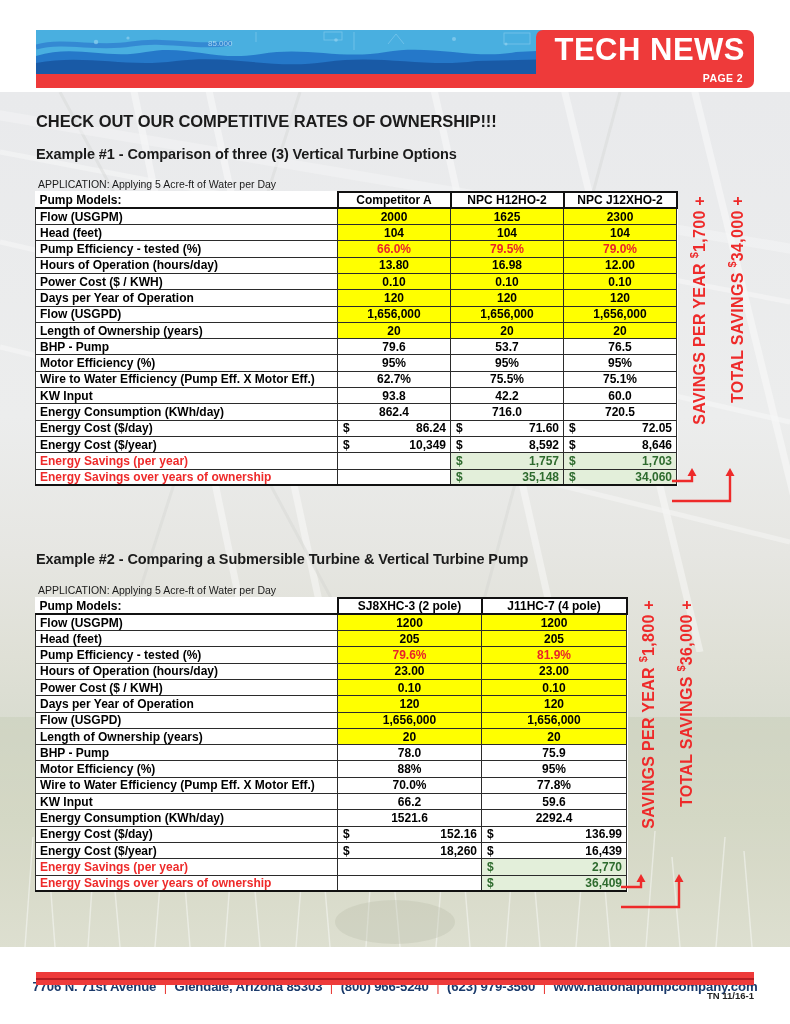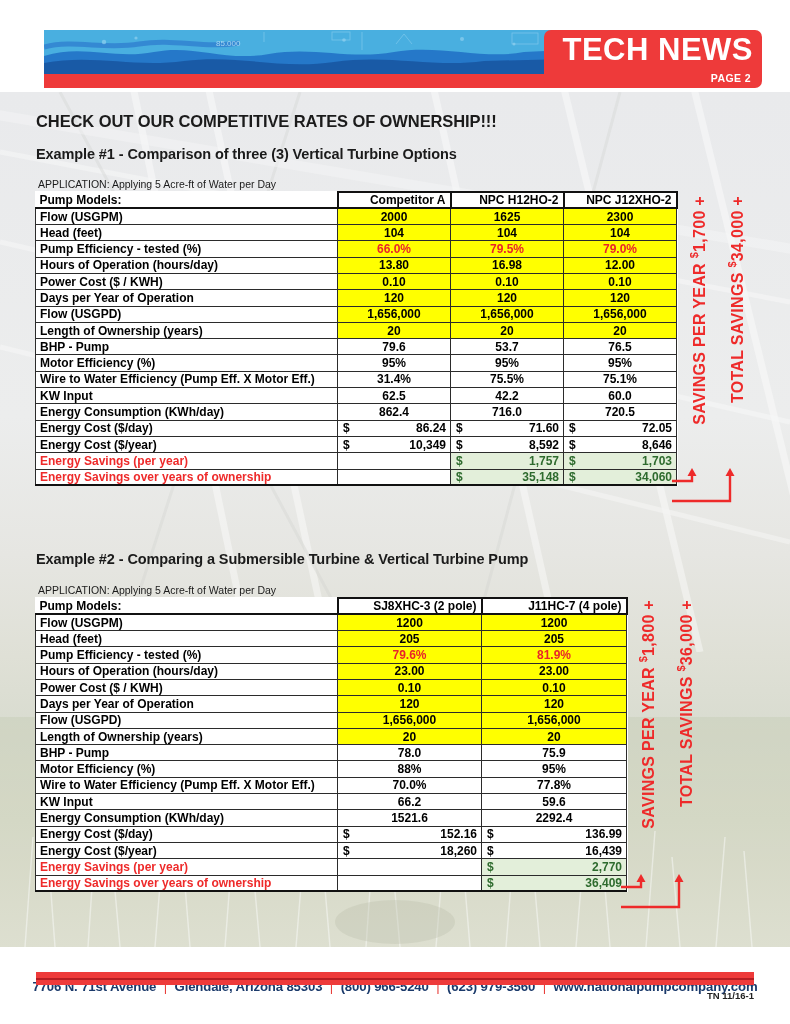--- a/index.html
+++ b/index.html
@@ -45,21 +45,21 @@
   }
   .grass {
     position:absolute;
     left:0; bottom:0; width:790px; height:230px;
     opacity:.85;
   }
 
   
   .banner {
     position: absolute;
-    left: 44px; top: 30px;
+    left: 36px; top: 30px;
     width: 718px; height: 58px;
     z-index: 3;
   }
   .banner-water {
     position: absolute;
     left: 0; top: 0;
     width: 522px; height: 44px;
     overflow: hidden;
     background: linear-gradient(180deg,#4fb4e3 0%, #3ea5dd 40%, #2d8fd0 100%);
   }
@@ -149,21 +149,21 @@
     white-space: nowrap;
     overflow: hidden;
     background: #ffffff;
   }
   .lbl {
     text-align: left;
     font-weight: bold;
     background: #ffffff;
   }
   .hdr {
-    text-align: right;
+    text-align: center;
     font-weight: bold;
     background: #ffffff;
     border: 2px solid #111 !important;
   }
   .v { text-align: center; }
   .yel { background: #ffff00 !important; }
   .redtxt { color: #e8252a; }
   .grn { background: #e3efda !important; color: #2e6b2e; }
   .lblred { color: #ee2a2a; }
   .money {
@@ -409,27 +409,27 @@
           <td class=" v">76.5</td>
         </tr>
         <tr>
           <td class="lbl">Motor Efficiency (%)</td>
           <td class=" v">95%</td>
           <td class=" v">95%</td>
           <td class=" v">95%</td>
         </tr>
         <tr>
           <td class="lbl">Wire to Water Efficiency (Pump Eff. X Motor Eff.)</td>
-          <td class=" v">31.4%</td>
+          <td class=" v">62.7%</td>
           <td class=" v">75.5%</td>
           <td class=" v">75.1%</td>
         </tr>
         <tr>
           <td class="lbl">KW Input</td>
-          <td class=" v">62.5</td>
+          <td class=" v">93.8</td>
           <td class=" v">42.2</td>
           <td class=" v">60.0</td>
         </tr>
         <tr>
           <td class="lbl">Energy Consumption (KWh/day)</td>
           <td class=" v">862.4</td>
           <td class=" v">716.0</td>
           <td class=" v">720.5</td>
         </tr>
         <tr>

